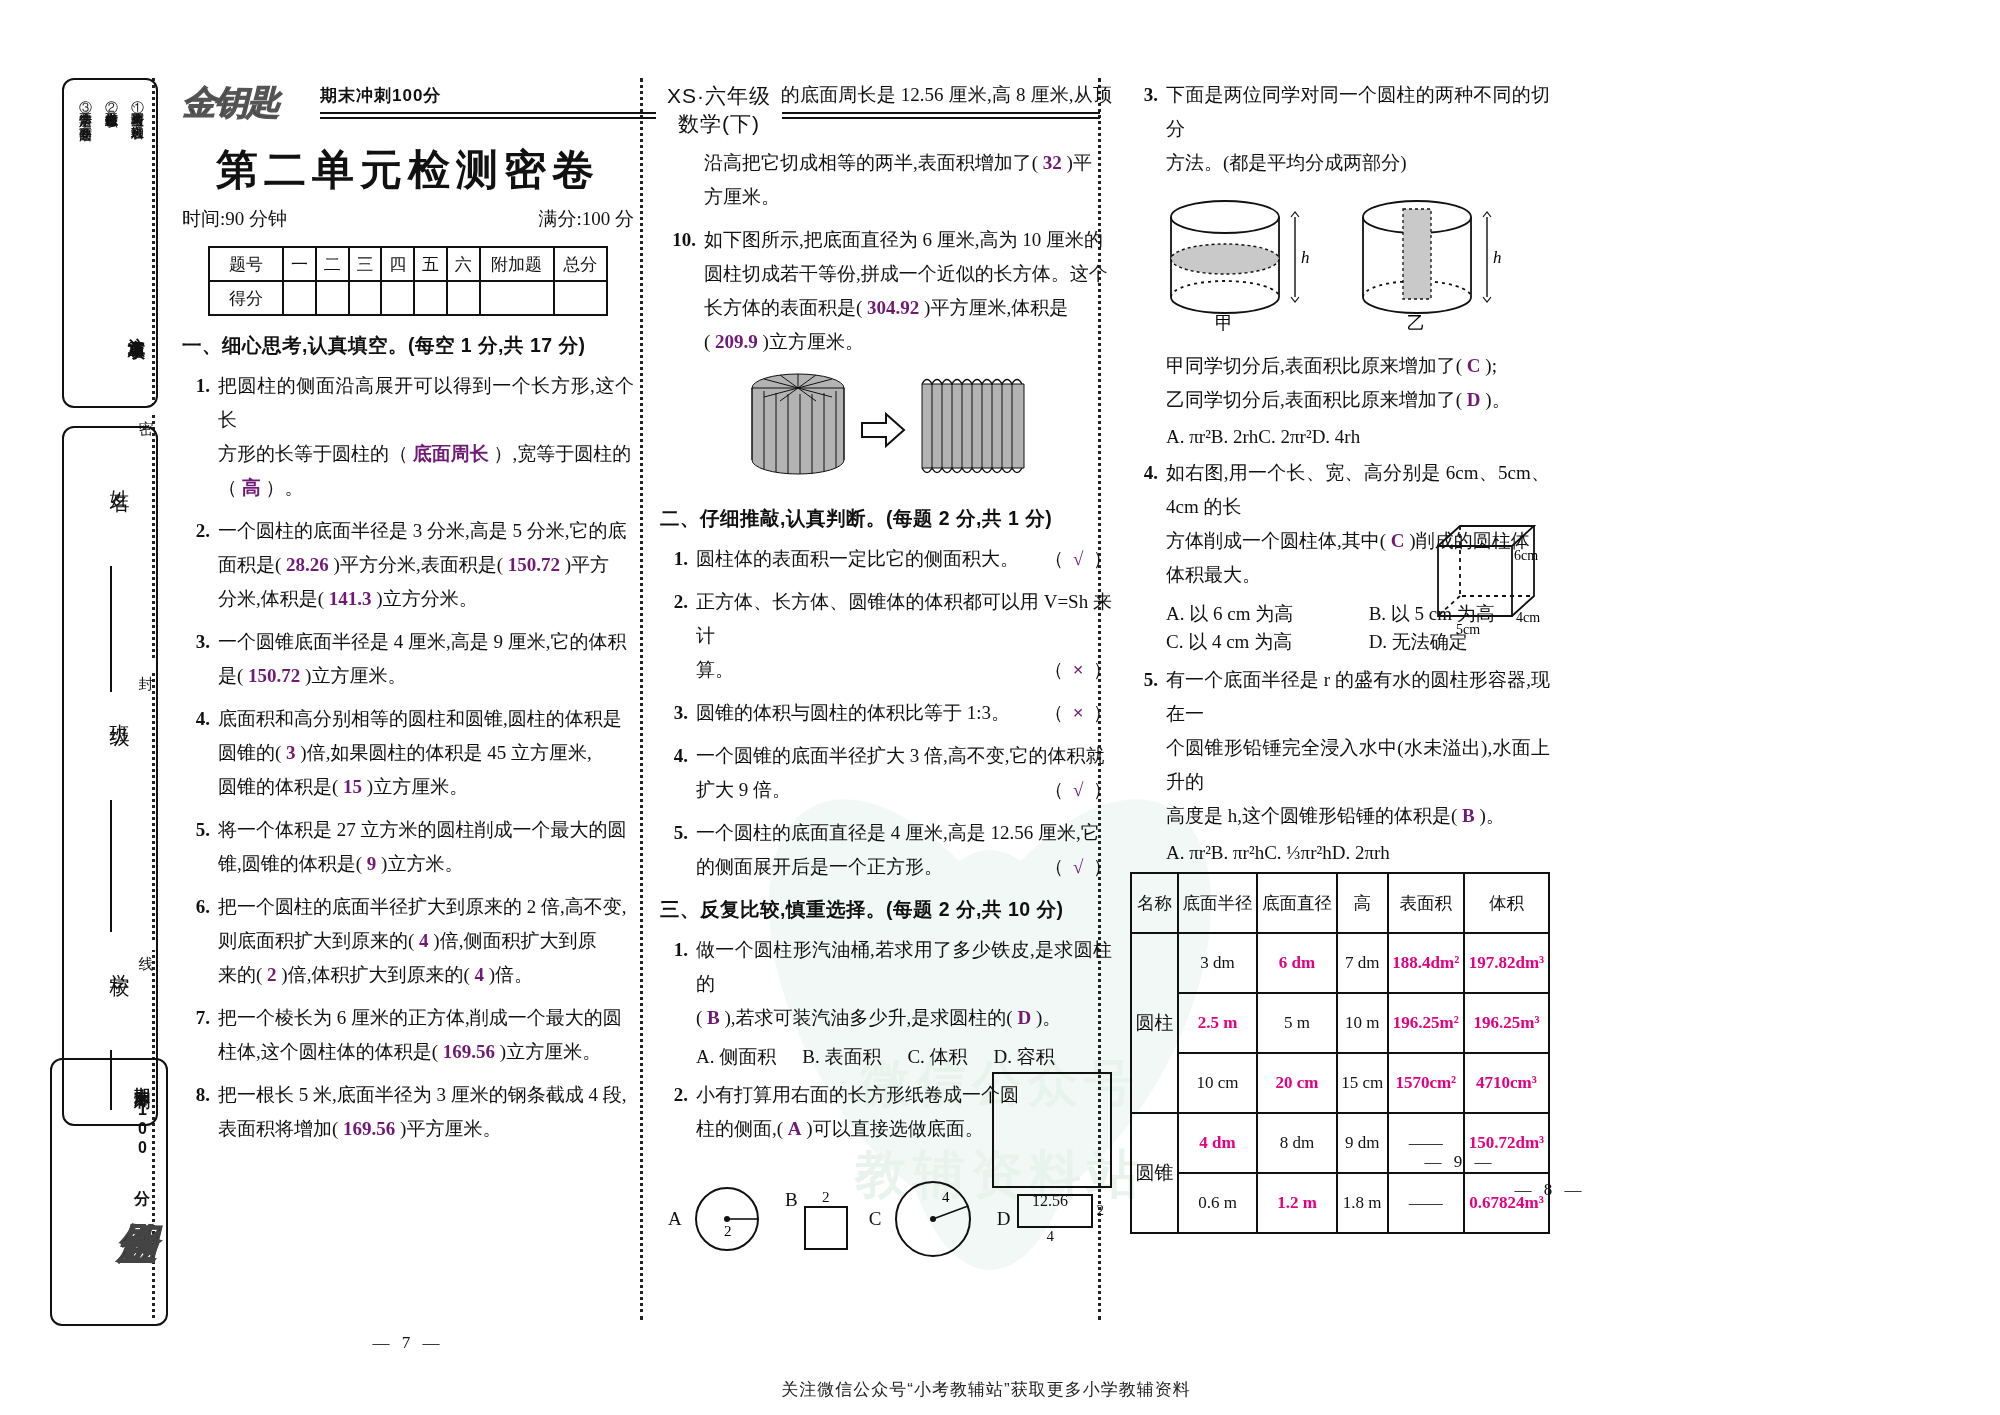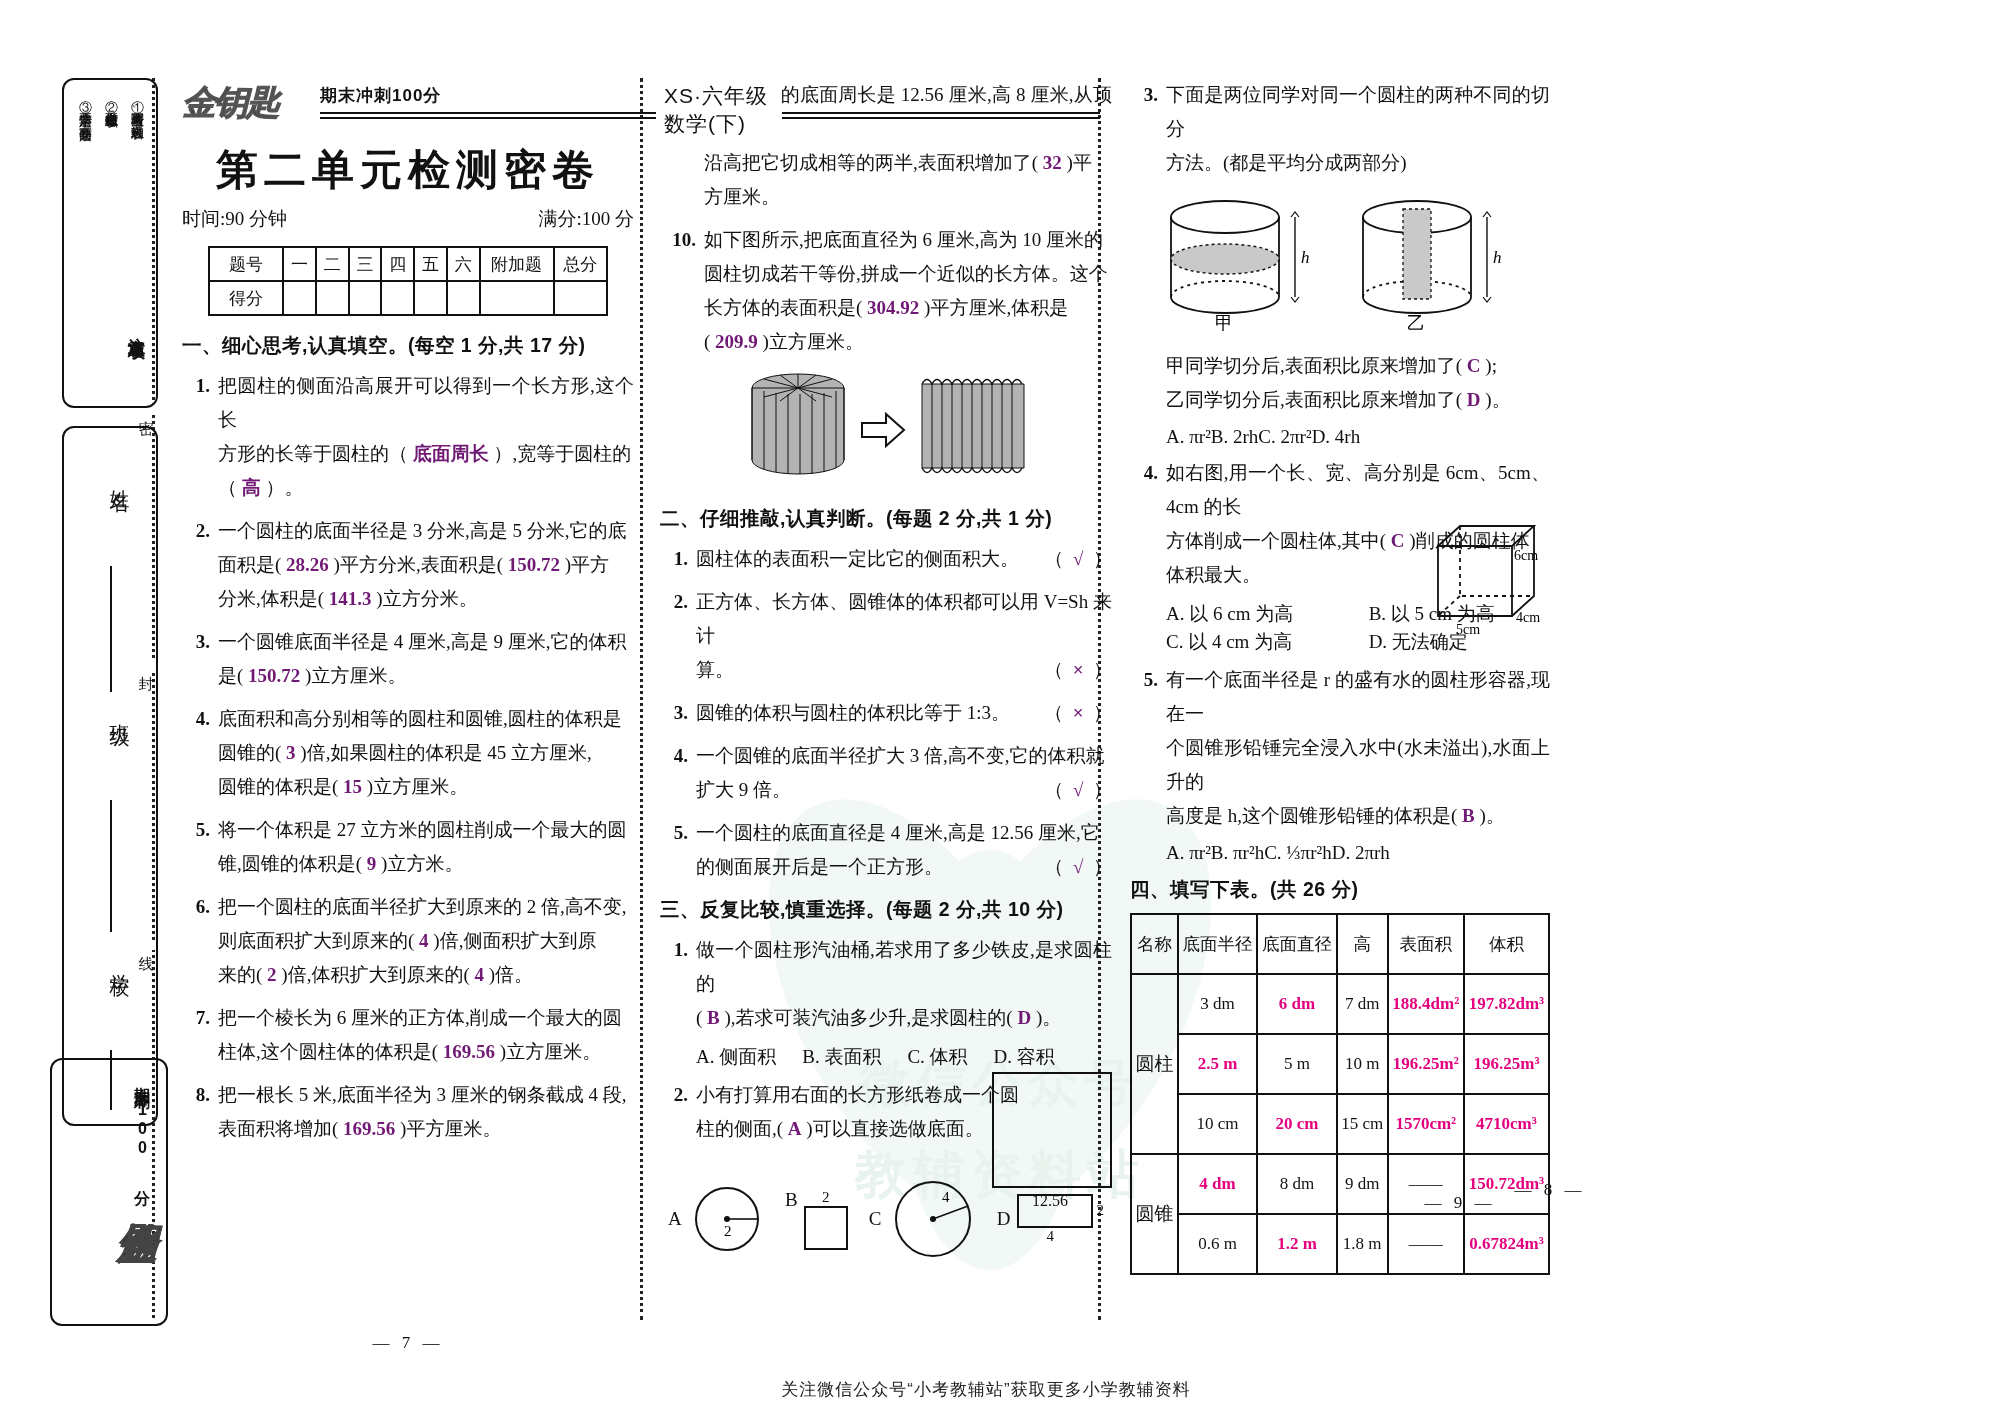--- a/index.html
+++ b/index.html
@@ -74,21 +74,21 @@
   .col{position:absolute;top:78px;width:452px;z-index:2;}
   .c1{left:182px;}
   .c2{left:660px;}
   .c3{left:1130px;width:420px;}
   .vrule{
     position:absolute;top:78px;height:1242px;border-left:3px dotted #222;z-index:1;
   }
   .vr1{left:640px;} .vr2{left:1098px;}
 
   
-  .hdr{position:absolute;left:182px;top:78px;width:600px;height:56px;z-index:4;}
+  .hdr{position:absolute;left:182px;top:78px;width:600px;height:56px;z-index:4;text-align:center;}
   .logo{
     position:absolute;left:0;top:2px;font-family:"Liberation Serif",serif;
     font-style:italic;font-weight:bold;font-size:34px;color:#333;
     -webkit-text-stroke:1px #555;letter-spacing:-2px;
   }
   .hdr-sub{
     position:absolute;left:138px;top:6px;font-family:"Liberation Sans",sans-serif;
     font-size:17px;font-weight:bold;letter-spacing:1px;
   }
   .hdr-rule{position:absolute;left:138px;top:34px;width:780px;height:7px;}
@@ -591,21 +591,20 @@
           </div>
         </div>
       </div>
     <div class="opt4" id="s3q5opts">
         <span>A. πr²</span>
         <span>B. πr²h</span>
         <span>C. ⅓πr²h</span>
         <span>D. 2πrh</span>
       </div>
 
-    <div class="sec">四、填写下表。(共 26 分)</div>
     <table class="data">
       <thead>
           <tr id="data-head">
             <th>名称</th>
             <th>底面半径</th>
             <th>底面直径</th>
             <th>高</th>
             <th>表面积</th>
             <th>体积</th>
           </tr>

